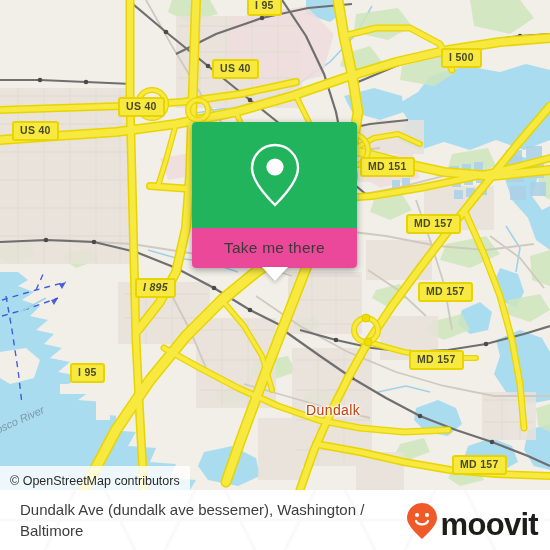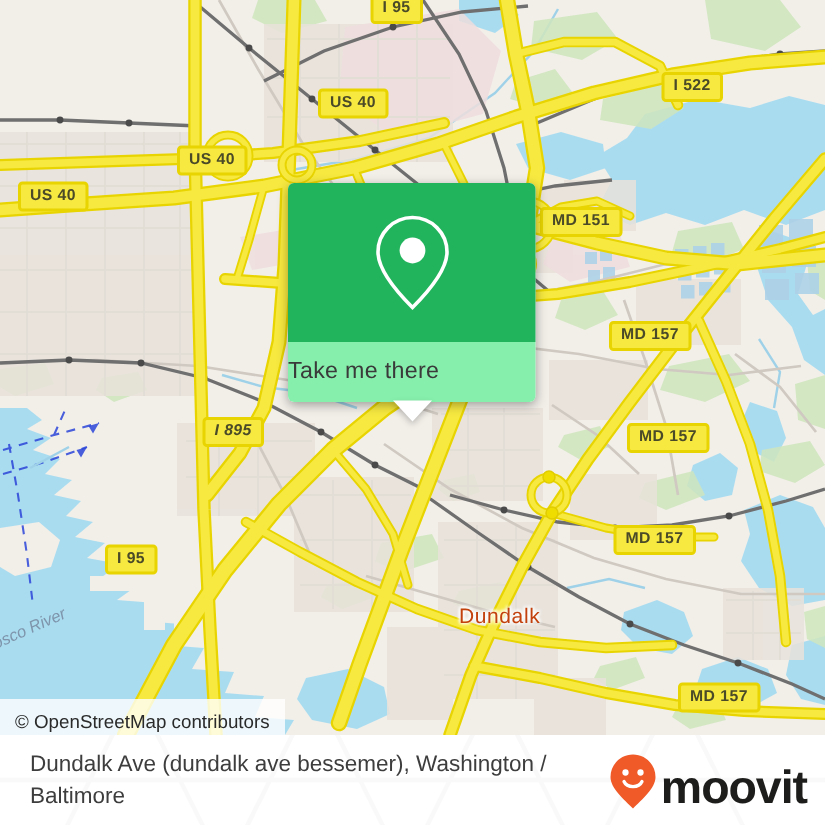--- a/index.html
+++ b/index.html
@@ -76,25 +76,25 @@
   #popup-green {
     height: 106px;
     background: #22b35d;
     border-radius: 4px 4px 0 0;
     display: flex;
     align-items: center;
     justify-content: center;
   }
   #popup-label-bar {
     height: 40px;
-    background: #86efac;
+    background: #ec4899;
     border-radius: 0 0 4px 4px;
     display: flex;
     align-items: center;
-    justify-content: flex-start;
+    justify-content: center;
     position: relative;
   }
   #popup-label-bar .txt {
     color: #3a3a3a;
     font-size: 15.5px;
     letter-spacing: .2px;
   }
   #popup-tail {
     position: absolute;
     left: 50%;
@@ -455,25 +455,25 @@
         <circle cx="366" cy="318" r="4"></circle>
         <circle cx="352" cy="150" r="4"></circle>
       </g>
     </svg>
 
     <div class="place-label" style="left:306px; top:402px;">Dundalk</div>
 
     <div class="water-label" style="left:-4px; top:424px; transform:rotate(-24deg); transform-origin:left center;">osco River</div>
 
     <div class="shield" style="left:247px; top:-4px;">I 95</div>
-    <div class="shield" style="left:441px; top:48px;">I 522</div>
+    <div class="shield" style="left:441px; top:48px;">I 500</div>
     <div class="shield" style="left:212px; top:59px;">US 40</div>
     <div class="shield" style="left:118px; top:97px;">US 40</div>
     <div class="shield" style="left:12px;  top:121px;">US 40</div>
-    <div class="shield" style="left:360px; top:138px;">MD 151</div>
+    <div class="shield" style="left:360px; top:157px;">MD 151</div>
     <div class="shield" style="left:406px; top:214px;">MD 157</div>
     <div class="shield" style="left:418px; top:282px;">MD 157</div>
     <div class="shield" style="left:409px; top:350px;">MD 157</div>
     <div class="shield" style="left:135px; top:278px;font-style:italic;">I 895</div>
     <div class="shield" style="left:70px;  top:363px;">I 95</div>
     <div class="shield" style="left:452px; top:455px;">MD 157</div>
 
     <div id="popup-card">
       <div id="popup-green">
         <svg width="54" height="66" viewBox="0 0 54 66">

